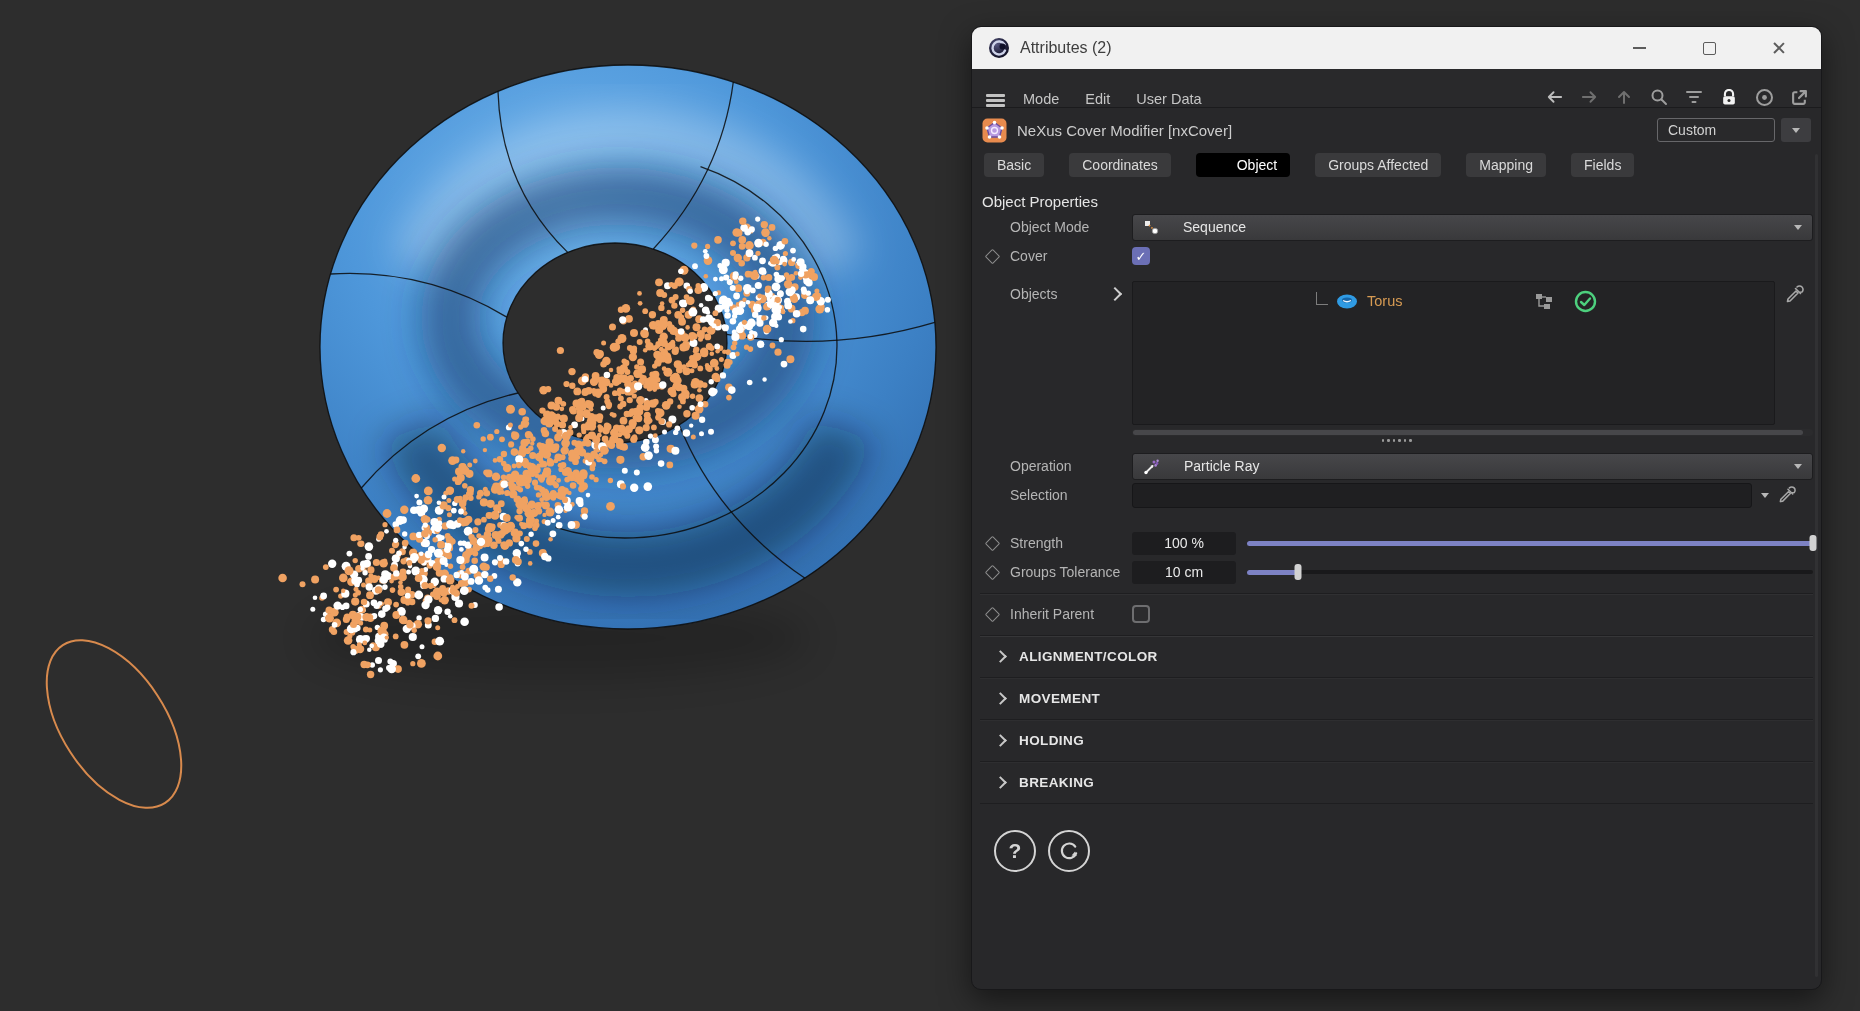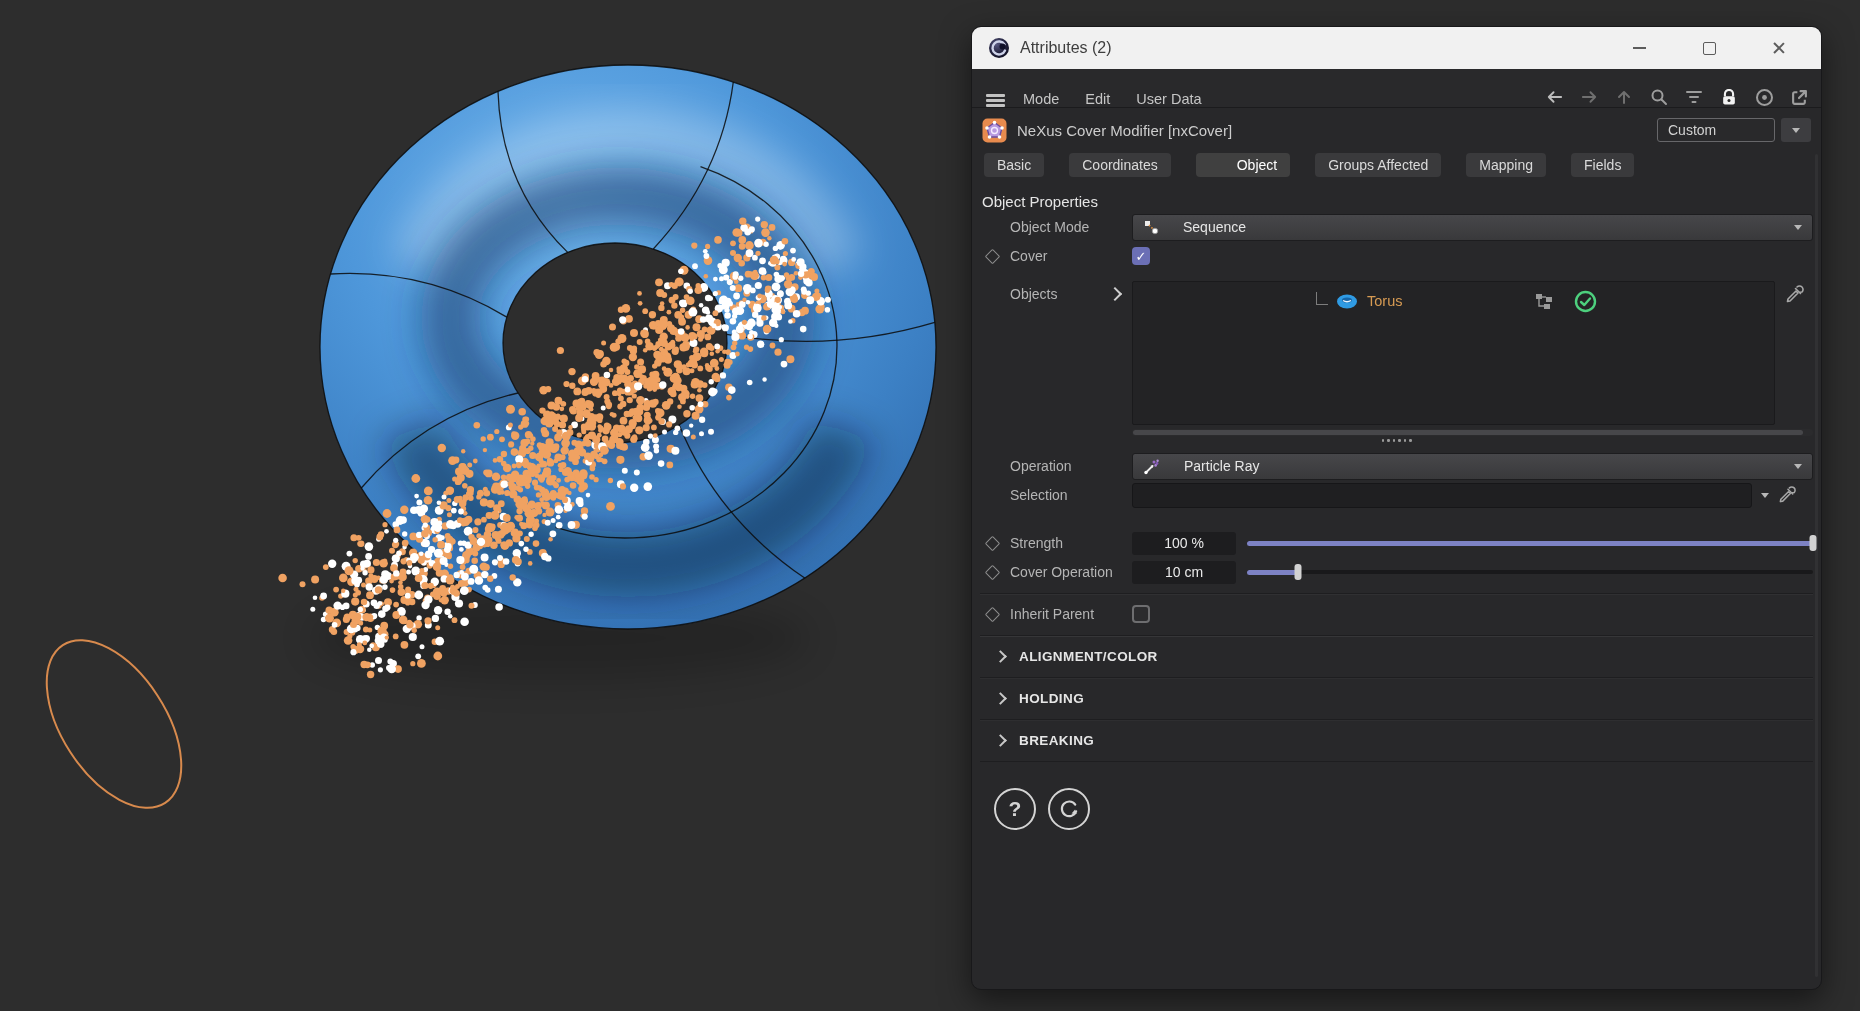--- a/index.html
+++ b/index.html
@@ -34,21 +34,21 @@
   .hrow{display:flex;align-items:center;margin:8px 10px 0 10px;height:28px;}
   .nx-name{color:#cdcdcd;font-size:15px;margin-left:10px;}
   .preset{margin-left:auto;display:flex;align-items:center;}
   .preset .pbox{width:96px;height:22px;border:1px solid #67676a;background:#29292b;border-radius:3px;
                 display:flex;align-items:center;padding:0 10px;color:#d2d2d2;font-size:14px;}
   .preset .pbtn{width:30px;height:24px;margin-left:6px;background:#3d3d40;border-radius:3px;
                 display:flex;align-items:center;justify-content:center;}
   .caret{width:0;height:0;border-left:4.5px solid transparent;border-right:4.5px solid transparent;border-top:5px solid #b8b8b8;}
   .tabs{display:flex;gap:25px;margin:9px 10px 0 12px;}
   .tab{background:#3a3a3c;color:#dadada;font-size:14px;padding:4px 13px;border-radius:4px;white-space:nowrap;}
-  .tab.active{background:#404040;color:#fff;padding-left:41px;}
+  .tab.active{background:#000000;color:#fff;padding-left:41px;}
   .sec-title{color:#e5e5e5;font-size:15px;margin:16px 0 4px 10px;}
   .row{display:flex;align-items:center;margin:3px 8px;height:26px;}
   .lblcol{flex:0 0 152px;display:flex;align-items:center;}
   .dia{width:9px;height:9px;border:1.6px solid #8d8d8d;transform:rotate(45deg);border-radius:1.5px;
        margin:0 12px 0 7px;flex:0 0 auto;}
   .dia.hide{visibility:hidden;}
   .lbl{color:#b5b5b5;font-size:14px;white-space:nowrap;}
   .dropdown{flex:1;height:25px;display:flex;align-items:center;gap:24px;padding:0 10px;
             background:linear-gradient(#47474a,#39393b);border:1px solid #1d1d1f;border-radius:3px;
             color:#e6e6e6;font-size:14px;}
@@ -1867,21 +1867,21 @@
         <div class="slider">
           <div class="track"></div>
             <div class="fill" id="strength-fill" style="width: 100%; background: rgb(125, 130, 196);"></div>
             <div class="handle" id="strength-handle" style="left: 100%;"></div>
         </div>
       </div>
 
       <div class="row">
         <div class="lblcol">
             <i class="dia"></i>
-            <span class="lbl">Cover Operation</span>
+            <span class="lbl">Groups Tolerance</span>
           </div>
         <div class="valbox">10 cm</div>
         <div class="slider">
           <div class="track"></div>
             <div class="fill" id="tolerance-fill" style="width: 9%; background: rgb(125, 130, 196);"></div>
             <div class="handle" id="tolerance-handle" style="left: 9%;"></div>
         </div>
       </div>
 
       <div class="hr"></div>
@@ -1893,20 +1893,24 @@
           </div>
         <div class="checkbox" id="inherit-box"></div>
       </div>
 
       <div class="hr"></div>
 
       <div class="sections">
         <div class="secrow">
           <i class="chev"></i>
           <span class="sname">ALIGNMENT/COLOR</span>
+        </div>
+        <div class="secrow">
+          <i class="chev"></i>
+          <span class="sname">MOVEMENT</span>
         </div>
         <div class="secrow">
           <i class="chev"></i>
           <span class="sname">HOLDING</span>
         </div>
         <div class="secrow">
           <i class="chev"></i>
           <span class="sname">BREAKING</span>
         </div>
       </div>

